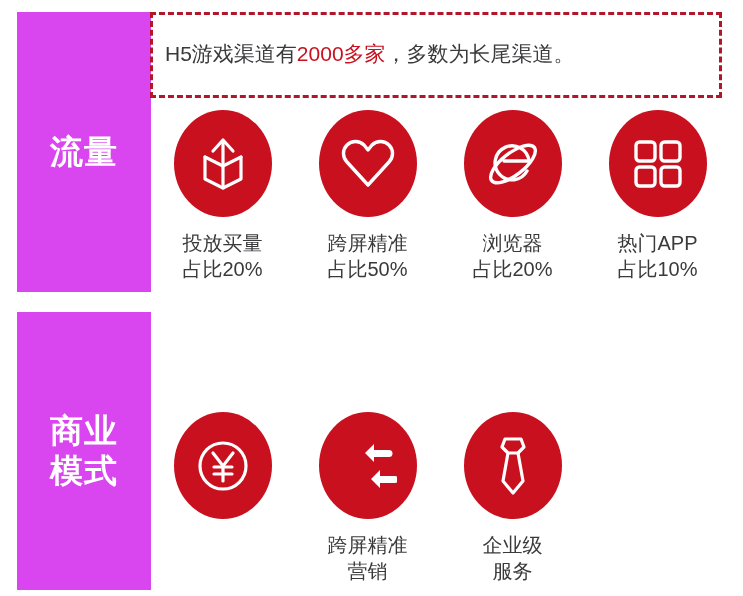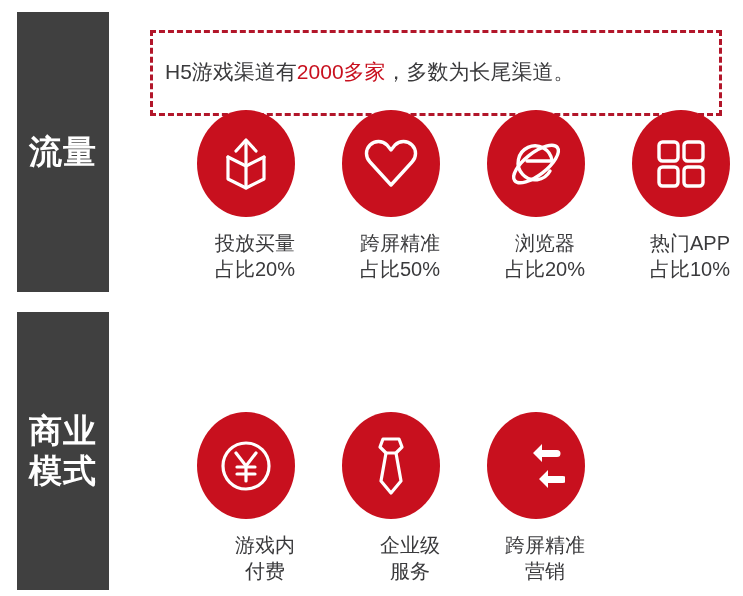--- a/index.html
+++ b/index.html
@@ -28,22 +28,22 @@
     left: 0;
     width: 743px;
   }
   .section-traffic { top: 0; height: 300px; }
   .section-business { top: 300px; height: 296px; }
 
   
   .side-tab {
     position: absolute;
     left: 17px;
-    width: 92px;
-    background: #404040;
+    width: 134px;
+    background: #d946ef;
     display: flex;
     align-items: center;
     justify-content: center;
     text-align: center;
   }
   .section-traffic .side-tab { top: 12px; height: 280px; }
   .section-business .side-tab { top: 12px; height: 278px; text-align: right; }
 
   .side-tab-label {
     color: #ffffff;
@@ -59,21 +59,21 @@
     position: absolute;
     left: 150px;
     width: 572px;
     border: 3px dashed #b2162a;
     box-sizing: border-box;
     display: flex;
     flex-direction: column;
     justify-content: center;
     padding: 6px 12px 8px 12px;
   }
-  .section-traffic .callout { top: 30px; height: 86px; gap: 12px; }
+  .section-traffic .callout { top: 12px; height: 86px; gap: 12px; }
   .section-business .callout { top: 12px; height: 86px; }
 
   .callout-line {
     font-size: 21px;
     line-height: 1.42;
     color: #3a3a3c;
     white-space: nowrap;
   }
   .hl-red {
     color: #c8101e;
@@ -86,21 +86,21 @@
     width: 580px;
     display: flex;
   }
   .section-traffic .icon-row { top: 110px; }
   .section-business .icon-row { top: 112px; }
 
   .icon-cell {
     width: 145px;
     display: flex;
     flex-direction: column;
-    align-items: flex-end;
+    align-items: center;
   }
 
   .icon-badge {
     width: 98px;
     height: 107px;
     border-radius: 50%;
     background: #c8101e;
     display: flex;
     align-items: center;
     justify-content: center;
@@ -201,43 +201,41 @@
       <div class="icon-cell">
         <div class="icon-badge">
           <svg width="58" height="58" viewBox="0 0 58 58" fill="none" stroke="#ffffff" stroke-width="3.2" stroke-linecap="round">
             <circle cx="29" cy="29" r="23"></circle>
             <polyline points="19,16 29,29 39,16" fill="none"></polyline>
             <line x1="29" y1="29" x2="29" y2="44"></line>
             <line x1="20" y1="30" x2="38" y2="30"></line>
             <line x1="20" y1="37" x2="38" y2="37"></line>
           </svg>
         </div>
-        <div class="icon-caption">游戏内
-付费</div>
-      </div>
-
+      </div>
+
+
+      <div class="icon-cell">
+        <div class="icon-badge">
+          <svg width="58" height="50" viewBox="0 0 58 50" fill="#ffffff" stroke="none">
+            <path d="M38 3 L29 12 L38 21 L38 16 L53 16 A3.5 3.5 0 0 0 53 9 L38 9 Z" transform="translate(-3,0)"></path>
+            <path d="M20 29 L29 38 L20 47 L20 42 L5 42 A3.5 3.5 0 0 1 5 35 L20 35 Z" transform="translate(3,0) scale(-1,1) translate(-58,0)"></path>
+          </svg>
+        </div>
+        <div class="icon-caption">跨屏精准
+营销</div>
+      </div>
 
       <div class="icon-cell">
         <div class="icon-badge">
           <svg width="44" height="62" viewBox="0 0 44 62" fill="none" stroke="#ffffff" stroke-width="3.2" stroke-linejoin="round" stroke-linecap="round">
             <path d="M14 4 L30 4 L33 12 L27 18 L17 18 L11 12 Z"></path>
             <path d="M17 18 L12 46 L22 58 L32 46 L27 18"></path>
           </svg>
         </div>
         <div class="icon-caption">企业级
 服务</div>
       </div>
 
-      <div class="icon-cell">
-        <div class="icon-badge">
-          <svg width="58" height="50" viewBox="0 0 58 50" fill="#ffffff" stroke="none">
-            <path d="M38 3 L29 12 L38 21 L38 16 L53 16 A3.5 3.5 0 0 0 53 9 L38 9 Z" transform="translate(-3,0)"></path>
-            <path d="M20 29 L29 38 L20 47 L20 42 L5 42 A3.5 3.5 0 0 1 5 35 L20 35 Z" transform="translate(3,0) scale(-1,1) translate(-58,0)"></path>
-          </svg>
-        </div>
-        <div class="icon-caption">跨屏精准
-营销</div>
-      </div>
-
     </div>
   </div>
 
 </div>
 
 </body></html>

